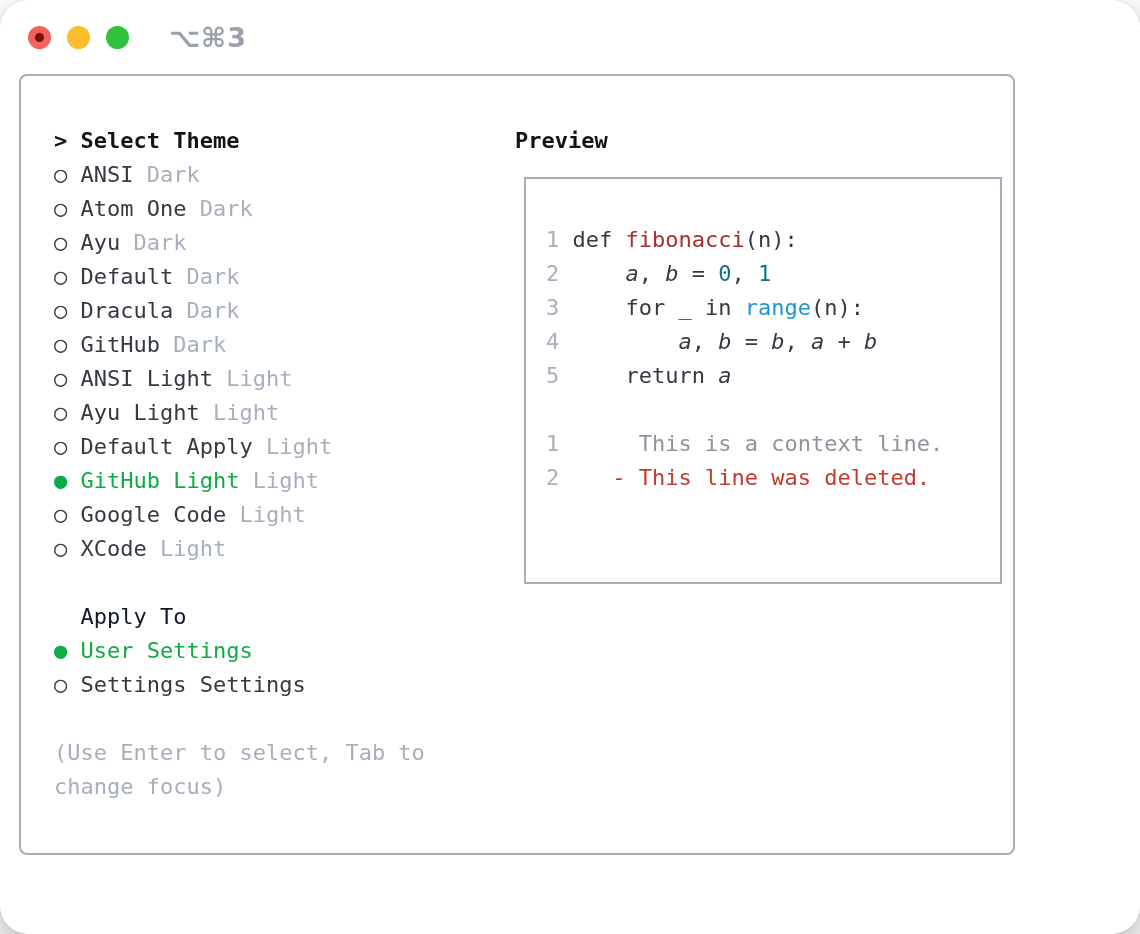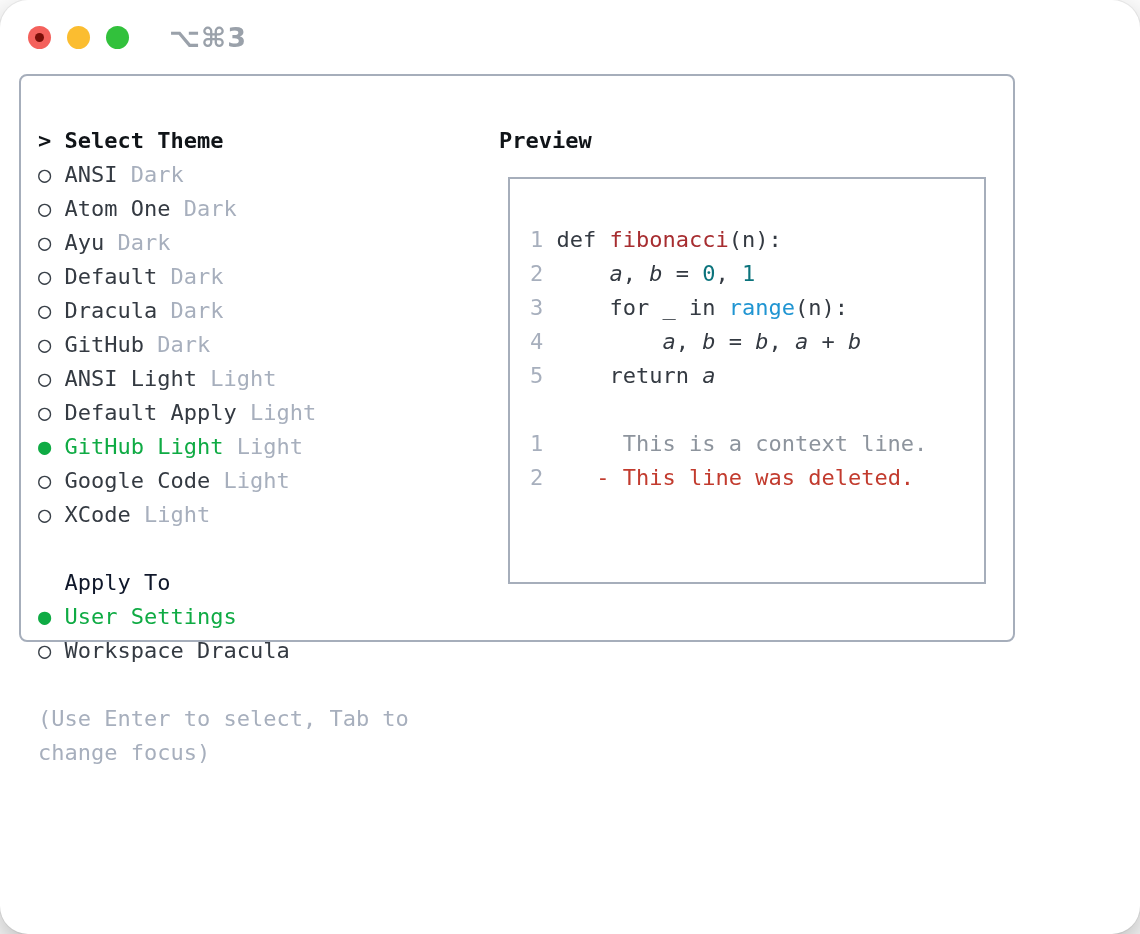--- a/index.html
+++ b/index.html
@@ -27,23 +27,23 @@
     border-radius:50%;background:#7a0f08;
   }
   .dot.yellow{background:var(--traffic-yellow);}
   .dot.green{background:var(--traffic-green);}
   .win-title{
     margin-left:40px;font-family:"DejaVu Sans", sans-serif;font-weight:bold;
     font-size:27px;color:var(--title-gray);letter-spacing:1px;
   }
   
   .panel{
-    margin-left:19px;width:996px;height:568px;
+    margin-left:19px;width:996px;height:781px;
     border:2px solid var(--border-gray);border-radius:8px;background:#fff;
-    display:flex;padding:48px 0 0 17px;
+    display:flex;padding:48px 0 0 33px;
   }
   .row{line-height:34px;font-size:22px;white-space:pre;color:var(--text-dark);}
   .left-col{width:461px;flex:0 0 461px;}
   .right-col{flex:1;}
   .hdr{font-weight:bold;color:#101418;}
   .arrow{display:inline-block;width:2ch;font-weight:bold;color:#101418;}
   .bullet{color:#3a4149;}
   .item-name{color:var(--text-dark);}
   .item-variant{color:var(--muted-gray);}
   .theme-item.selected .bullet,
@@ -89,31 +89,32 @@
       <div class="row"><span class="arrow">&gt;</span><span class="hdr">Select Theme</span></div>
 
       <div id="theme-list">
           <div class="row theme-item"><span class="bullet">○ </span><span class="item-name">ANSI</span><span class="item-variant"> Dark</span></div>
           <div class="row theme-item"><span class="bullet">○ </span><span class="item-name">Atom One</span><span class="item-variant"> Dark</span></div>
           <div class="row theme-item"><span class="bullet">○ </span><span class="item-name">Ayu</span><span class="item-variant"> Dark</span></div>
           <div class="row theme-item"><span class="bullet">○ </span><span class="item-name">Default</span><span class="item-variant"> Dark</span></div>
           <div class="row theme-item"><span class="bullet">○ </span><span class="item-name">Dracula</span><span class="item-variant"> Dark</span></div>
           <div class="row theme-item"><span class="bullet">○ </span><span class="item-name">GitHub</span><span class="item-variant"> Dark</span></div>
           <div class="row theme-item"><span class="bullet">○ </span><span class="item-name">ANSI Light</span><span class="item-variant"> Light</span></div>
+          <div class="row theme-item"><span class="bullet">○ </span><span class="item-name">Ayu Light</span><span class="item-variant"> Light</span></div>
           <div class="row theme-item"><span class="bullet">○ </span><span class="item-name">Default Apply</span><span class="item-variant"> Light</span></div>
           <div class="row theme-item selected"><span class="bullet">● </span><span class="item-name">GitHub Light</span><span class="item-variant"> Light</span></div>
           <div class="row theme-item"><span class="bullet">○ </span><span class="item-name">Google Code</span><span class="item-variant"> Light</span></div>
           <div class="row theme-item"><span class="bullet">○ </span><span class="item-name">XCode</span><span class="item-variant"> Light</span></div>
         </div>
 
       <div class="row apply-header">Apply To</div>
 
       <div id="apply-list">
           <div class="row apply-item selected"><span class="bullet">● </span><span class="item-name">User Settings</span></div>
-          <div class="row apply-item"><span class="bullet">○ </span><span class="item-name">Workspace Dracula</span></div>
+          <div class="row apply-item"><span class="bullet">○ </span><span class="item-name">Settings Settings</span></div>
         </div>
 
       <div class="hint">
         <div class="row">(Use Enter to select, Tab to</div>
         <div class="row">change focus)</div>
       </div>
     </div>
 
     <div class="right-col">
       <div class="row hdr">Preview</div>

